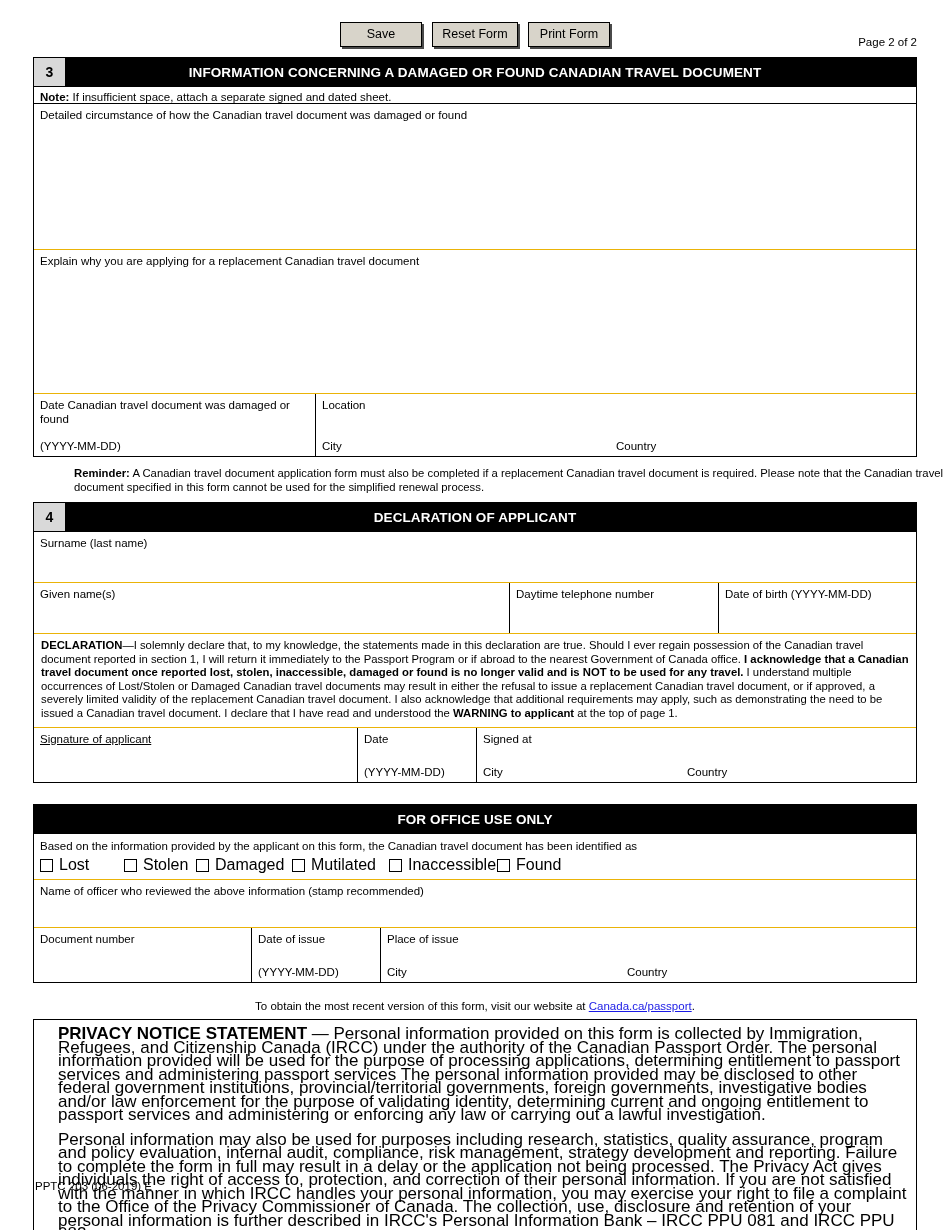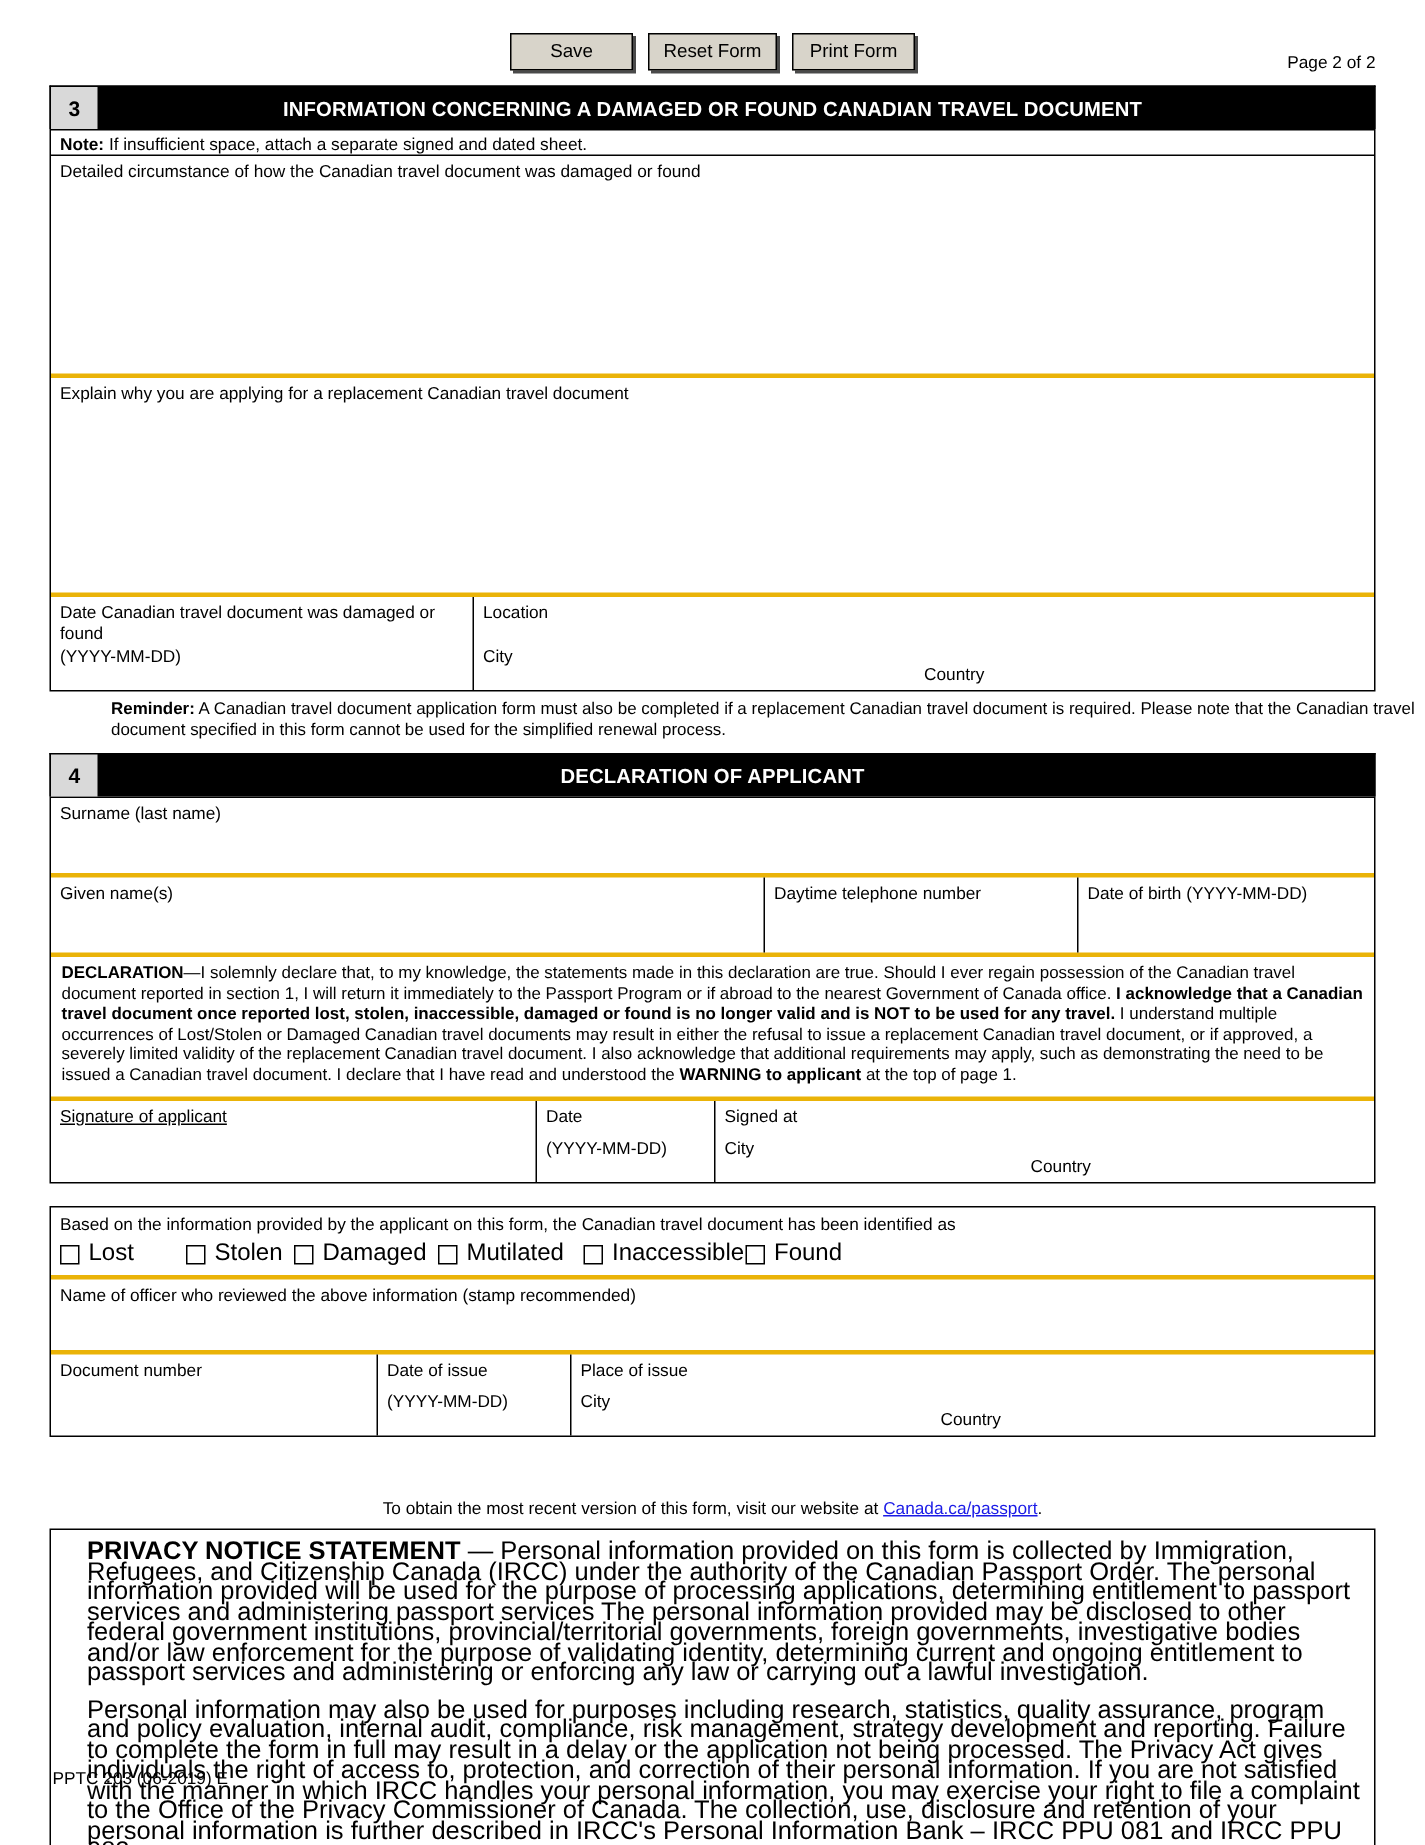--- a/index.html
+++ b/index.html
@@ -69,28 +69,28 @@
     color: #fff;
     font-weight: bold;
     font-size: 13.5px;
     display: flex; align-items: center; justify-content: center;
     letter-spacing: .1px;
     padding-right: 31px;
   }
   .banner.no-num .banner-title { padding-right: 0; }
 
   .box { border: 1px solid #000; border-top: 1px solid #000; }
-  .row { display: flex; border-bottom: 3px solid #eab308; }
+  .row { display: flex; border-bottom: 1px solid #eab308; }
   .row:last-child { border-bottom: none; }
   .cell { padding: 4px 5px 0 6px; position: relative; }
   .cell + .cell { border-left: 1px solid #000; }
 
   .lbl { font-size: 11.5px; line-height: 14px; }
   .sub {
-    position: absolute; bottom: 16px; left: 6px;
+    position: absolute; bottom: 4px; left: 6px;
     font-size: 11.5px;
     text-align: center;
   }
   .sub2 {
     position: absolute; bottom: 4px; left: 300px;
     font-size: 11.5px;
   }
 
   .note-row { padding: 4px 6px 0 6px; border-bottom: 1px solid #000; }
   .note-row b { font-weight: bold; }
@@ -245,20 +245,23 @@
         <div class="sub">City</div>
         <div class="sub2" style="left:210px;">Country</div>
       </div>
     </div>
 
   </div>
 </div>
 
 <div class="sheet" style="top:804px;">
 
+  <div class="banner no-num">
+    <div class="banner-title">FOR OFFICE USE ONLY</div>
+  </div>
 
   <div class="box">
 
     <div class="row">
       <div style="flex:1;">
         <div style="padding:5px 6px 1px 6px;" class="lbl">Based on the information provided by the applicant on this form, the Canadian travel document has been identified as</div>
         <div class="cb-strip">
           <div class="cb-item" style="width:84px;">
             <span class="cb"></span>
             <span class="cb-lbl">Lost</span>

